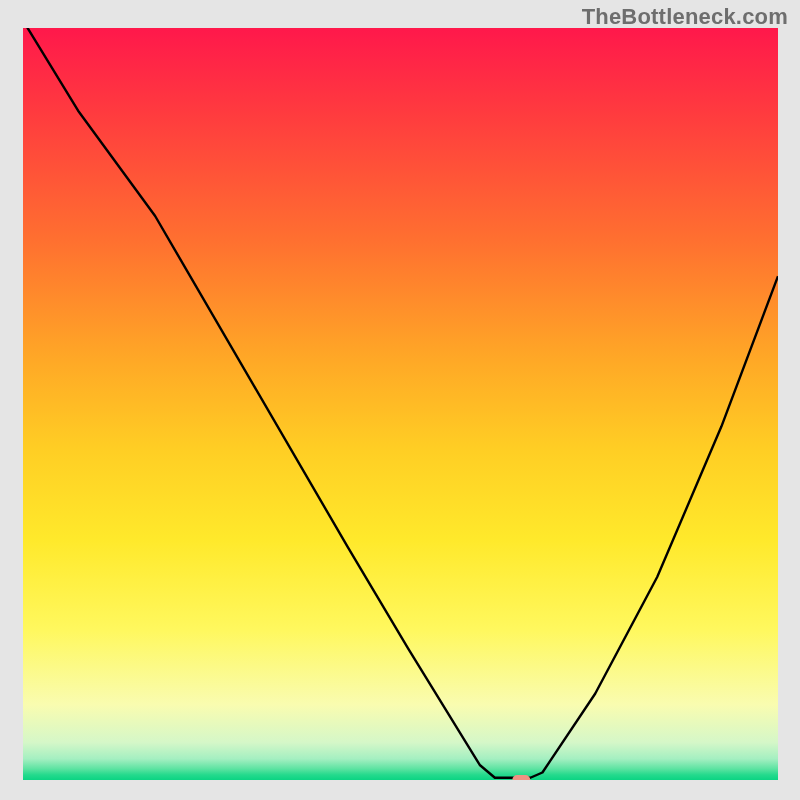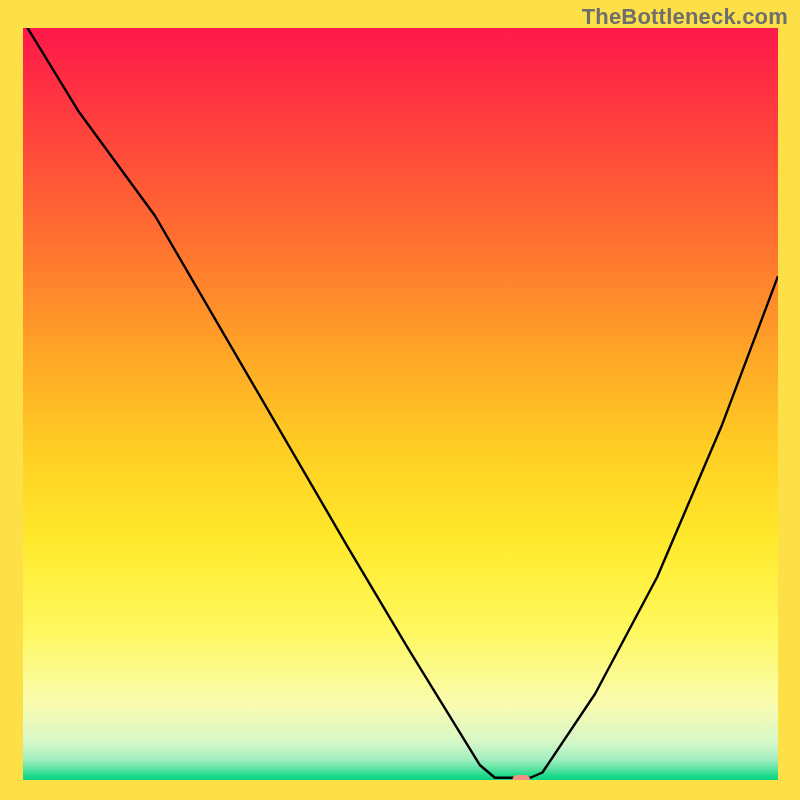--- a/index.html
+++ b/index.html
@@ -7,21 +7,21 @@
     padding: 0;
     width: 800px;
     height: 800px;
     background: #000;
     overflow: hidden;
   }
   .frame {
     position: relative;
     width: 800px;
     height: 800px;
-    background: #fde047;
+    background: #e5e5e5;
   }
   .watermark {
     position: absolute;
     top: 4px;
     right: 12px;
     color: #6e6e6e;
     font-family: Arial, Helvetica, sans-serif;
     font-size: 22px;
     font-weight: 600;
     letter-spacing: 0.2px;

